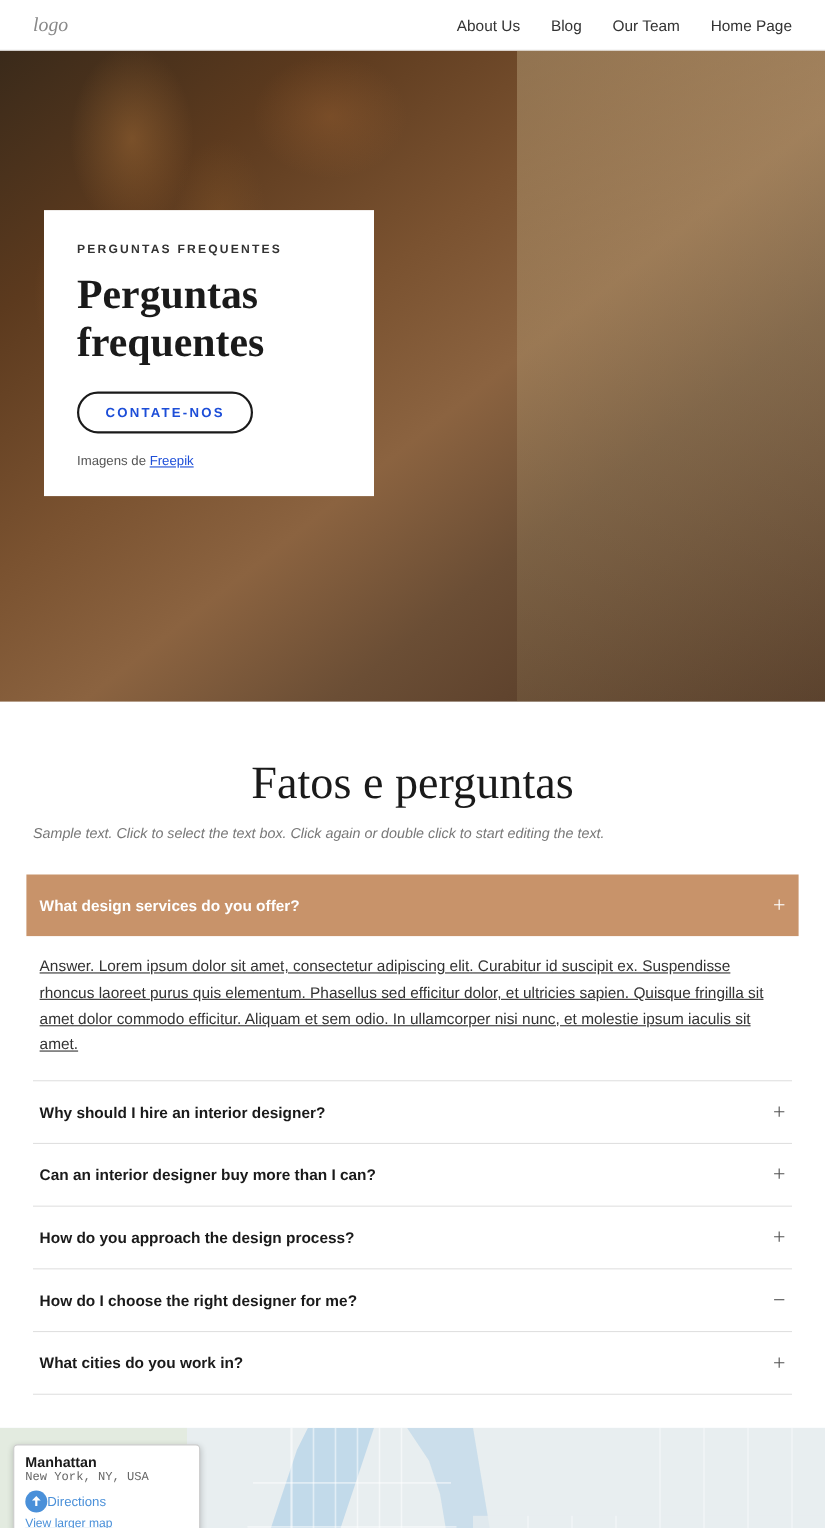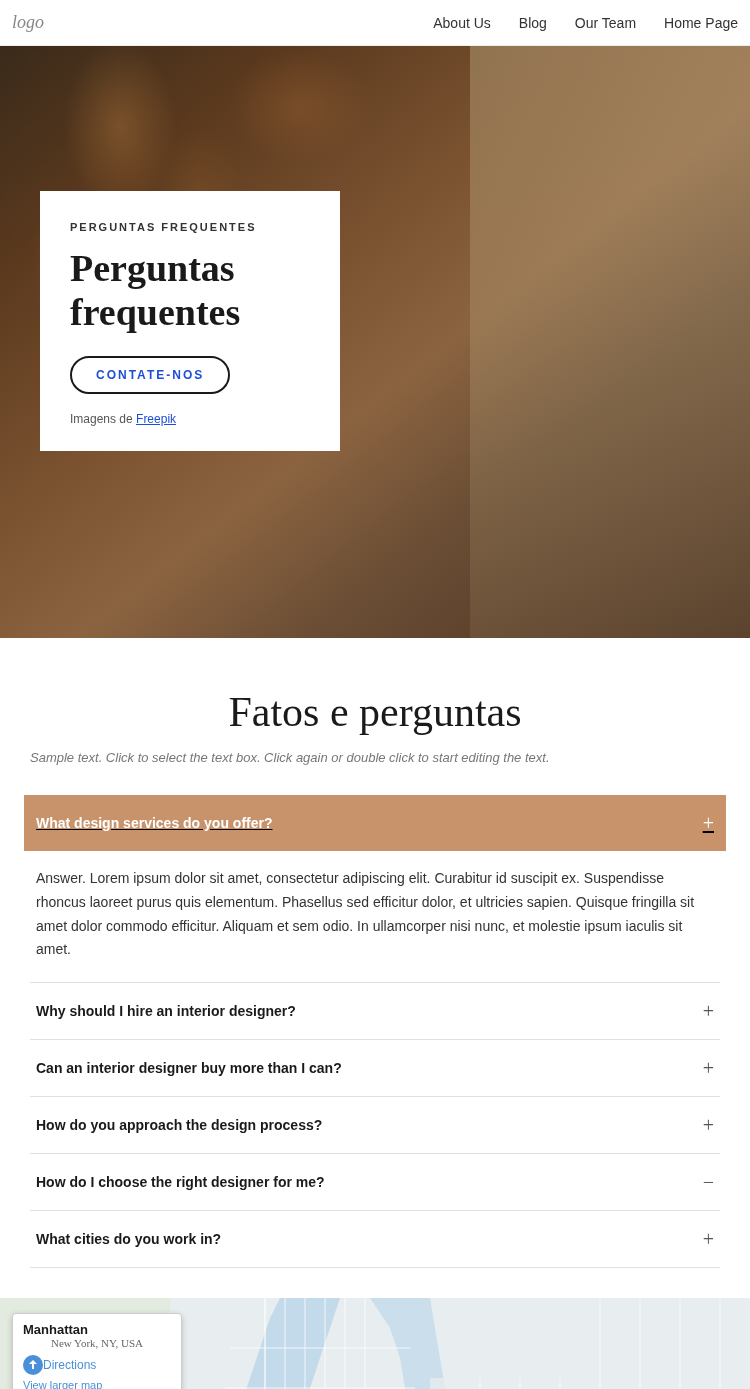--- a/index.html
+++ b/index.html
@@ -3,21 +3,21 @@
   <meta charset="utf-8">
   <style>
     * { margin: 0; padding: 0; box-sizing: border-box; }
     body { font-family: 'Georgia', serif; width: 750px; background: #fff; }
 
     
     nav {
       display: flex;
       align-items: center;
       justify-content: space-between;
-      padding: 12px 12px;
+      padding: 12px 30px;
       background: #fff;
       border-bottom: 1px solid #eee;
     }
     .nav-logo {
       font-size: 18px;
       color: #888;
       font-style: italic;
     }
     .nav-links {
       display: flex;
@@ -164,34 +164,34 @@
     .faq-item-icon {
       font-size: 20px;
       color: #555;
       font-weight: 300;
       line-height: 1;
     }
     .faq-item-active .faq-item-header {
       background: #c8936a;
       margin: 0 -6px;
       padding: 18px 12px;
-      text-decoration: underline;
     }
     .faq-item-active .faq-item-question {
       color: #fff;
     }
     .faq-item-active .faq-item-icon {
       color: #fff;
     }
     .faq-answer {
       padding: 16px 6px 20px 6px;
       font-size: 14px;
       line-height: 1.7;
       color: #333;
       font-family: Arial, sans-serif;
+      text-decoration: underline;
     }
 
     
     .map-section {
       margin-top: 30px;
       width: 750px;
       height: 310px;
       position: relative;
       overflow: hidden;
       background: #e8eef2;
@@ -210,23 +210,22 @@
     }
     .map-popup-title {
       font-size: 13px;
       font-weight: bold;
       font-family: Arial, sans-serif;
       color: #1a1a1a;
     }
     .map-popup-subtitle {
       font-size: 11px;
       color: #666;
-      font-family: Liberation Serif, serif;
+      font-family: Liberation Mono, monospace;
       margin-bottom: 6px;
-      text-align: center;
     }
     .map-directions {
       display: flex;
       align-items: center;
       gap: 0;
       margin-bottom: 4px;
     }
     .map-dir-icon {
       width: 20px;
       height: 20px;

